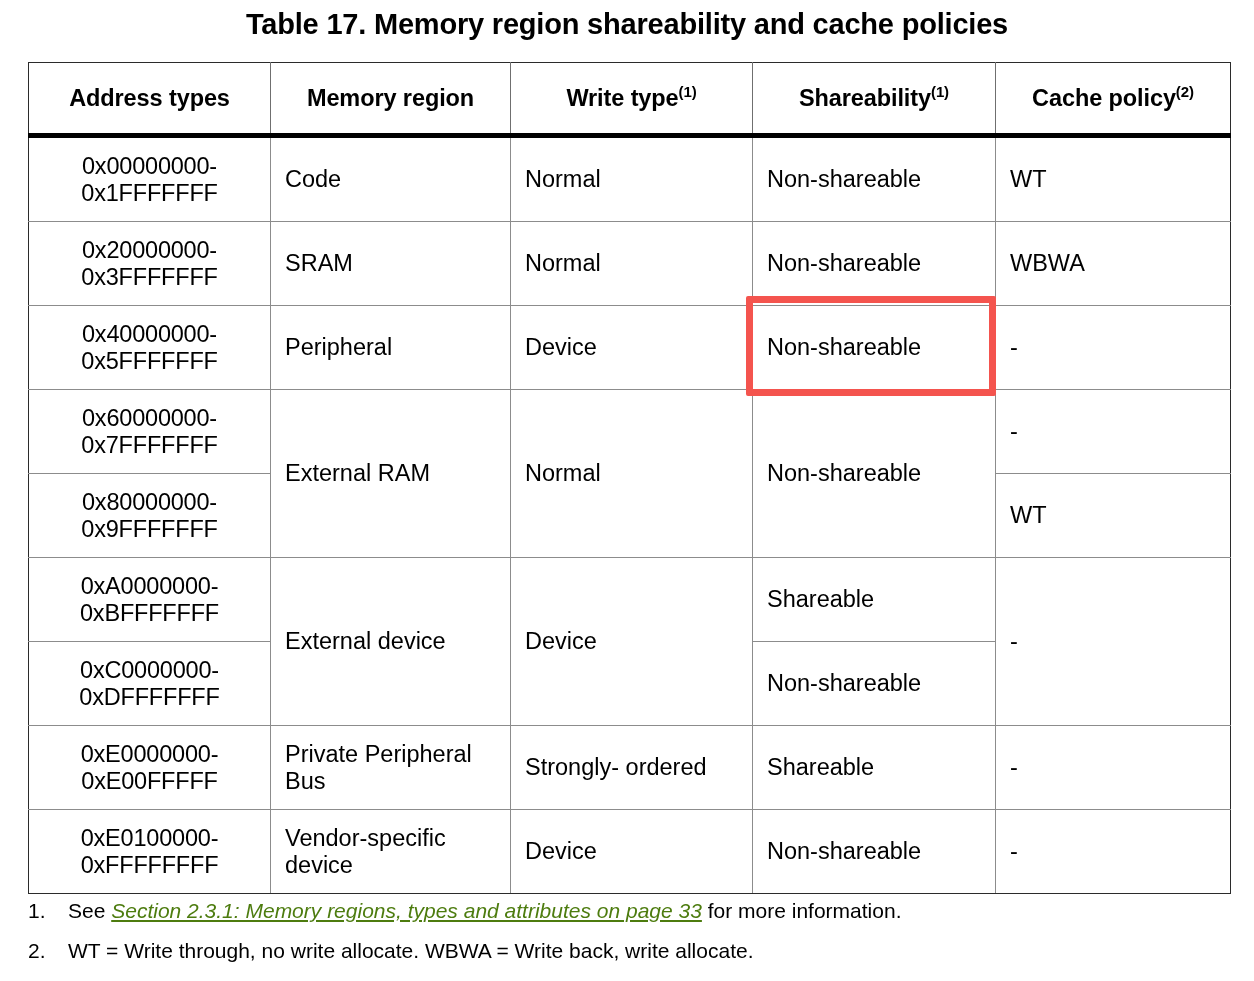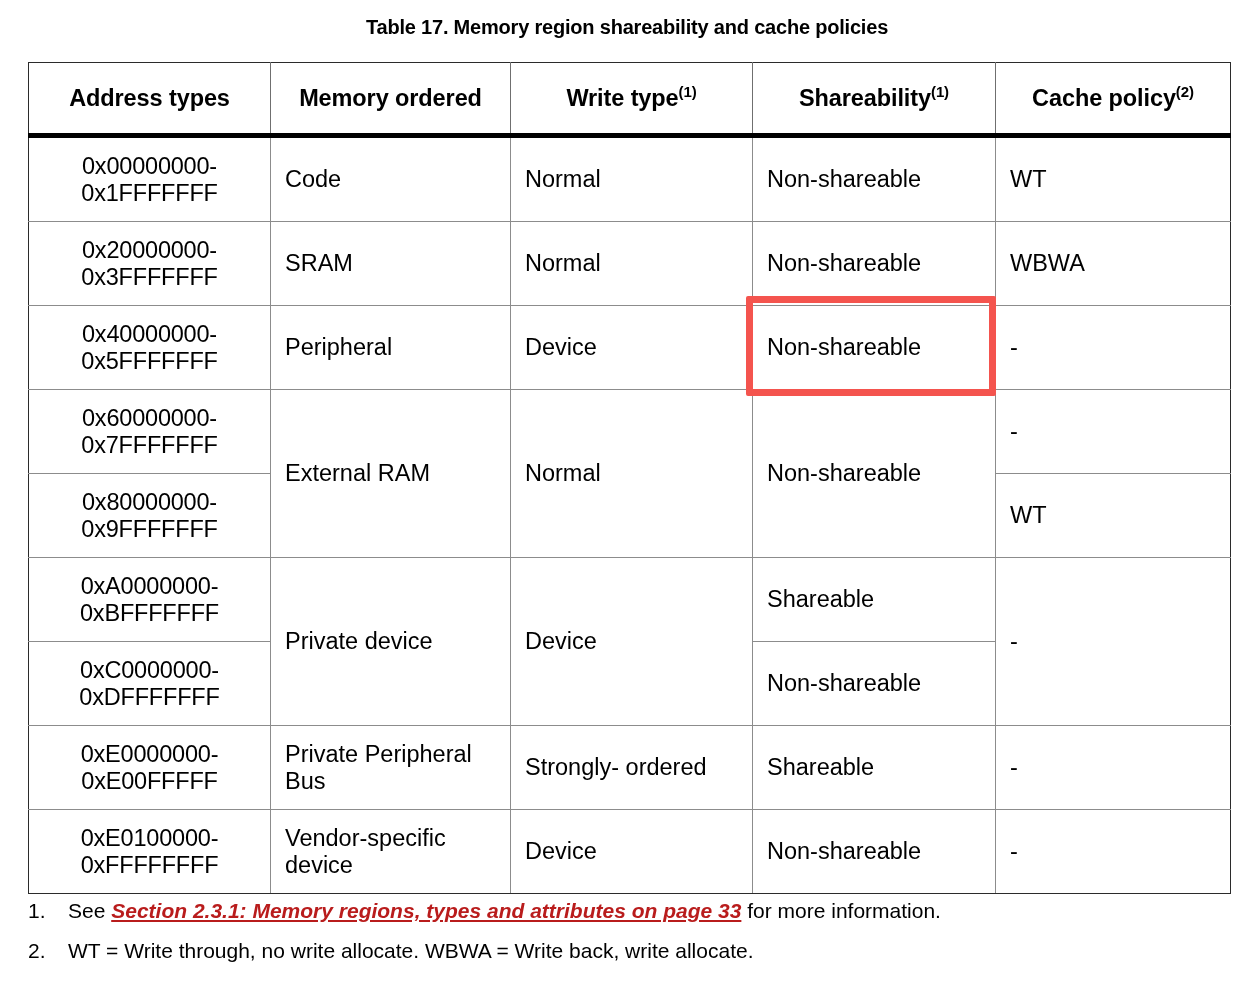--- a/index.html
+++ b/index.html
@@ -20,24 +20,24 @@
     position: absolute;
     left: 0; top: 0;
     width: 1254px;
     height: 981px;
   }
 
   
   .table-title {
     position: absolute;
     left: 0;
-    top: 16px;
+    top: 8px;
     width: 1254px;
     text-align: center;
-    font-size: 20px;
+    font-size: 29px;
     font-weight: bold;
     letter-spacing: -0.2px;
     color: #000;
     white-space: nowrap;
   }
 
   
   .tbl-wrap {
     position: absolute;
     left: 28px;
@@ -128,23 +128,22 @@
     align-items: flex-start;
     margin-bottom: 15px;
     line-height: 1.2;
   }
   .note .num {
     width: 40px;
     flex: 0 0 40px;
   }
   .note .body { flex: 1 1 auto; }
   .note .lnk {
-    color: #b91c1c;
+    color: #4d7c0f;
     font-style: italic;
-    font-weight: bold;
   }
 </style>
 </head>
 <body>
 
 <div id="page">
 
   <div class="table-title">Table 17. Memory region shareability and cache policies</div>
 
   <div class="tbl-wrap">
@@ -152,21 +151,21 @@
       <colgroup>
         <col class="c1">
           <col class="c2">
           <col class="c3">
           <col class="c4">
           <col class="c5">
       </colgroup>
       <thead>
         <tr>
           <th><span>Address types</span><span class="sup"></span></th>
-          <th><span>Memory ordered</span><span class="sup"></span></th>
+          <th><span>Memory region</span><span class="sup"></span></th>
           <th><span>Write type</span><span class="sup">(1)</span></th>
           <th><span>Shareability</span><span class="sup">(1)</span></th>
           <th><span>Cache policy</span><span class="sup">(2)</span></th>
         </tr>
       </thead>
       <tbody>
 
         <tr class="r-tall">
           <td class="addr">0x00000000-
 0x1FFFFFFF</td>
@@ -205,21 +204,21 @@
 
         <tr class="r-tall">
           <td class="addr">0x80000000-
 0x9FFFFFFF</td>
           <td>WT</td>
         </tr>
 
         <tr class="r-tall">
           <td class="addr">0xA0000000-
 0xBFFFFFFF</td>
-          <td class="region" rowspan="2">Private device</td>
+          <td class="region" rowspan="2">External device</td>
           <td rowspan="2">Device</td>
           <td>Shareable</td>
           <td rowspan="2">-</td>
         </tr>
 
         <tr class="r-tall">
           <td class="addr">0xC0000000-
 0xDFFFFFFF</td>
           <td>Non-shareable</td>
         </tr>

